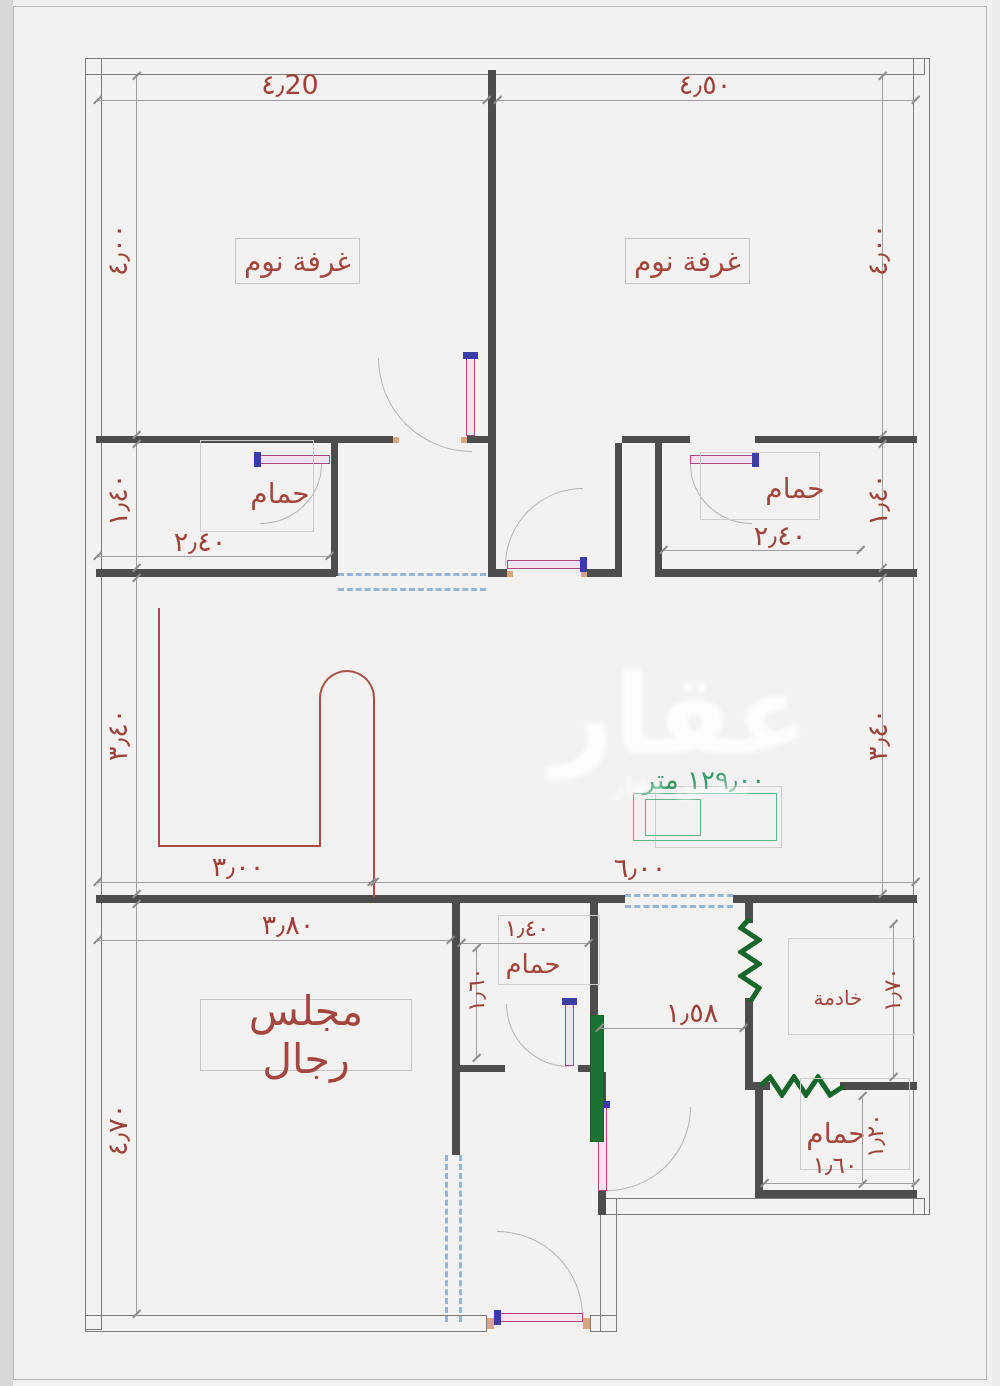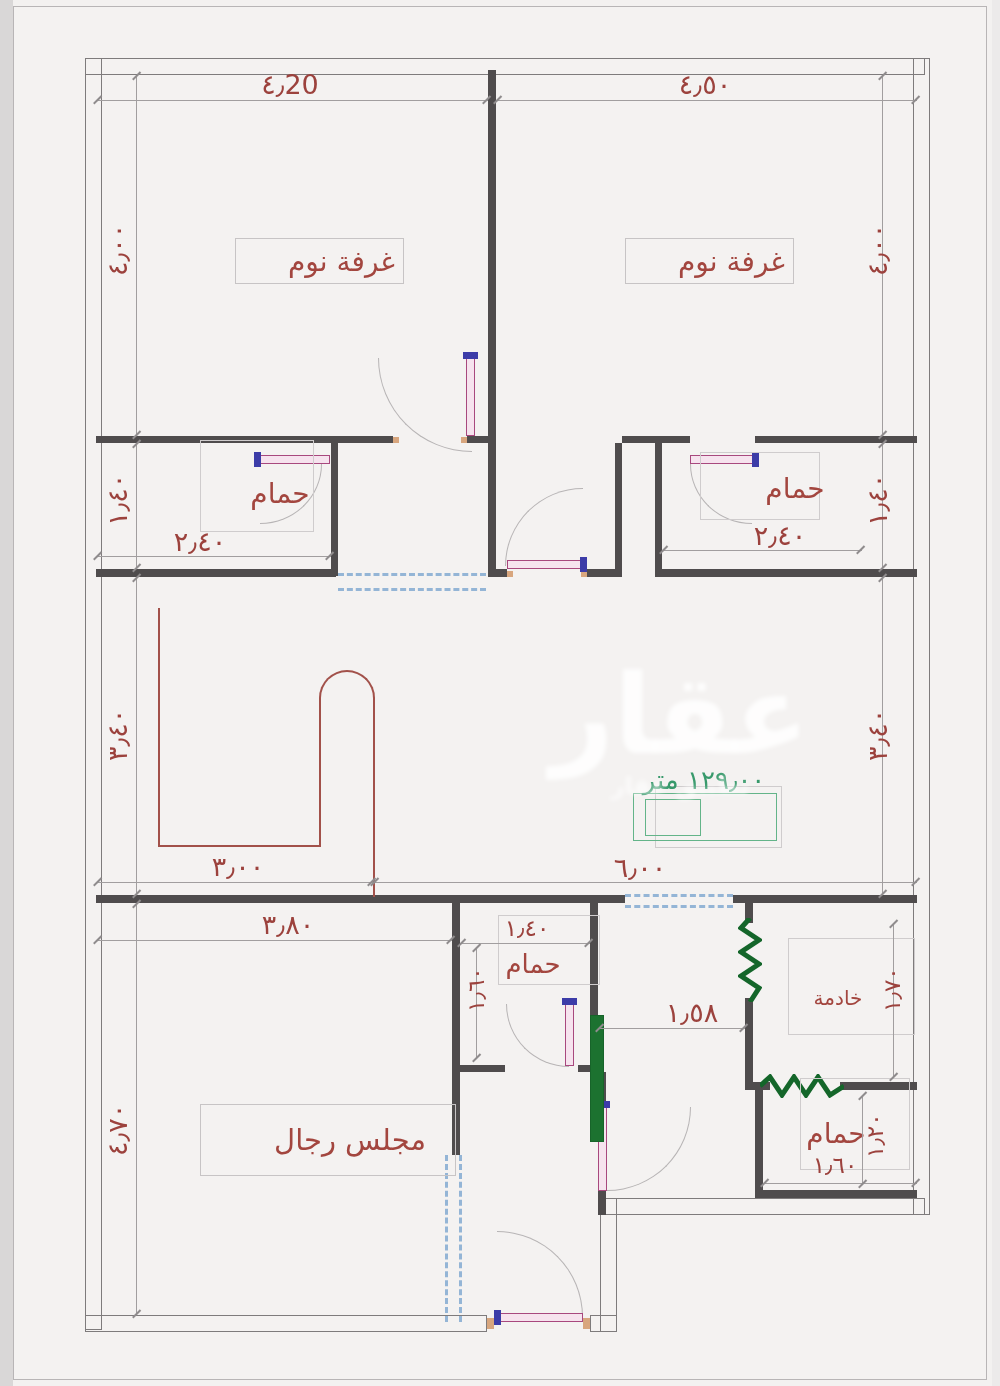--- a/index.html
+++ b/index.html
@@ -14,21 +14,21 @@
   .dlh,.dlv{position:absolute;background:#a19e9f;}
   .dlh{height:1px;}
   .dlv{width:1px;}
   .dlh::before,.dlh::after,.dlv::before,.dlv::after{content:"";position:absolute;width:11px;height:1.6px;background:#8f8c8d;transform:rotate(-45deg);}
   .dlh::before{left:-4px;top:-1px;} .dlh::after{right:-4px;top:-1px;}
   .dlv::before{left:-5px;top:0;} .dlv::after{left:-5px;bottom:0;}
   .dt{position:absolute;color:#9c423d;font-size:27px;text-align:center;direction:rtl;line-height:1.1;}
   .dt.sm{font-size:23px;}
   .vd{transform:rotate(-90deg);transform-origin:center;}
   .lbl{position:absolute;color:#a3463f;text-align:center;direction:rtl;display:flex;align-items:center;justify-content:center;}
-  .box{border:1px solid #c7c4c5;padding-left:44px;}
+  .box{border:1px solid #c7c4c5;}
   .fbox{position:absolute;border:1px solid #cfcccd;}
   
   .leaf{position:absolute;background:#f6e3ee;border:1.6px solid #a8487e;box-sizing:border-box;}
   .cap{position:absolute;background:#3c3ca8;}
   .arc{position:absolute;border:0 solid #b7b4b5;box-sizing:border-box;}
   .jamb{position:absolute;background:#d8a67e;}
   
   .dsh{position:absolute;border:0;}
   .dsh.h{border-top:3px dashed #94b5d6;}
   .dsh.v{border-left:3px dashed #94b5d6;}
@@ -147,21 +147,21 @@
     <polyline points="0,12 10,3 22,21 34,3 46,21 58,3 70,21 84,12" fill="none" stroke="#14662a" stroke-width="5"></polyline>
   </svg>
   <div class="gbar" style="left:590px;top:1015px;width:12px;height:125px"></div>
 
   <div class="lbl box" style="left:235px;top:238px;width:123px;height:44px;font-size:28px">غرفة نوم</div>
   <div class="lbl box" style="left:625px;top:238px;width:123px;height:44px;font-size:28px">غرفة نوم</div>
   <div class="fbox" style="left:200px;top:440px;width:112px;height:90px"></div>
   <div class="lbl" style="left:240px;top:475px;width:80px;height:36px;font-size:28px">حمام</div>
   <div class="fbox" style="left:700px;top:452px;width:118px;height:66px"></div>
   <div class="lbl" style="left:755px;top:470px;width:80px;height:36px;font-size:28px">حمام</div>
-  <div class="lbl box" style="left:200px;top:1104px;width:210px;height:70px;font-size:29px">مجلس رجال</div>
+  <div class="lbl box" style="left:200px;top:999px;width:210px;height:70px;font-size:41px">مجلس رجال</div>
   <div class="fbox" style="left:498px;top:915px;width:100px;height:68px"></div>
   <div class="lbl" style="left:498px;top:947px;width:70px;height:34px;font-size:26px">حمام</div>
   <div class="fbox" style="left:788px;top:938px;width:125px;height:95px"></div>
   <div class="lbl" style="left:793px;top:980px;width:90px;height:36px;font-size:20px">خادمة</div>
   <div class="fbox" style="left:800px;top:1078px;width:108px;height:90px"></div>
   <div class="lbl" style="left:798px;top:1115px;width:76px;height:36px;font-size:28px">حمام</div>
 
   <div class="fbox" style="left:655px;top:786px;width:125px;height:60px"></div>
   <div class="gbox" style="left:633px;top:793px;width:142px;height:46px"></div>
   <div class="gbox" style="left:645px;top:799px;width:54px;height:35px"></div>

